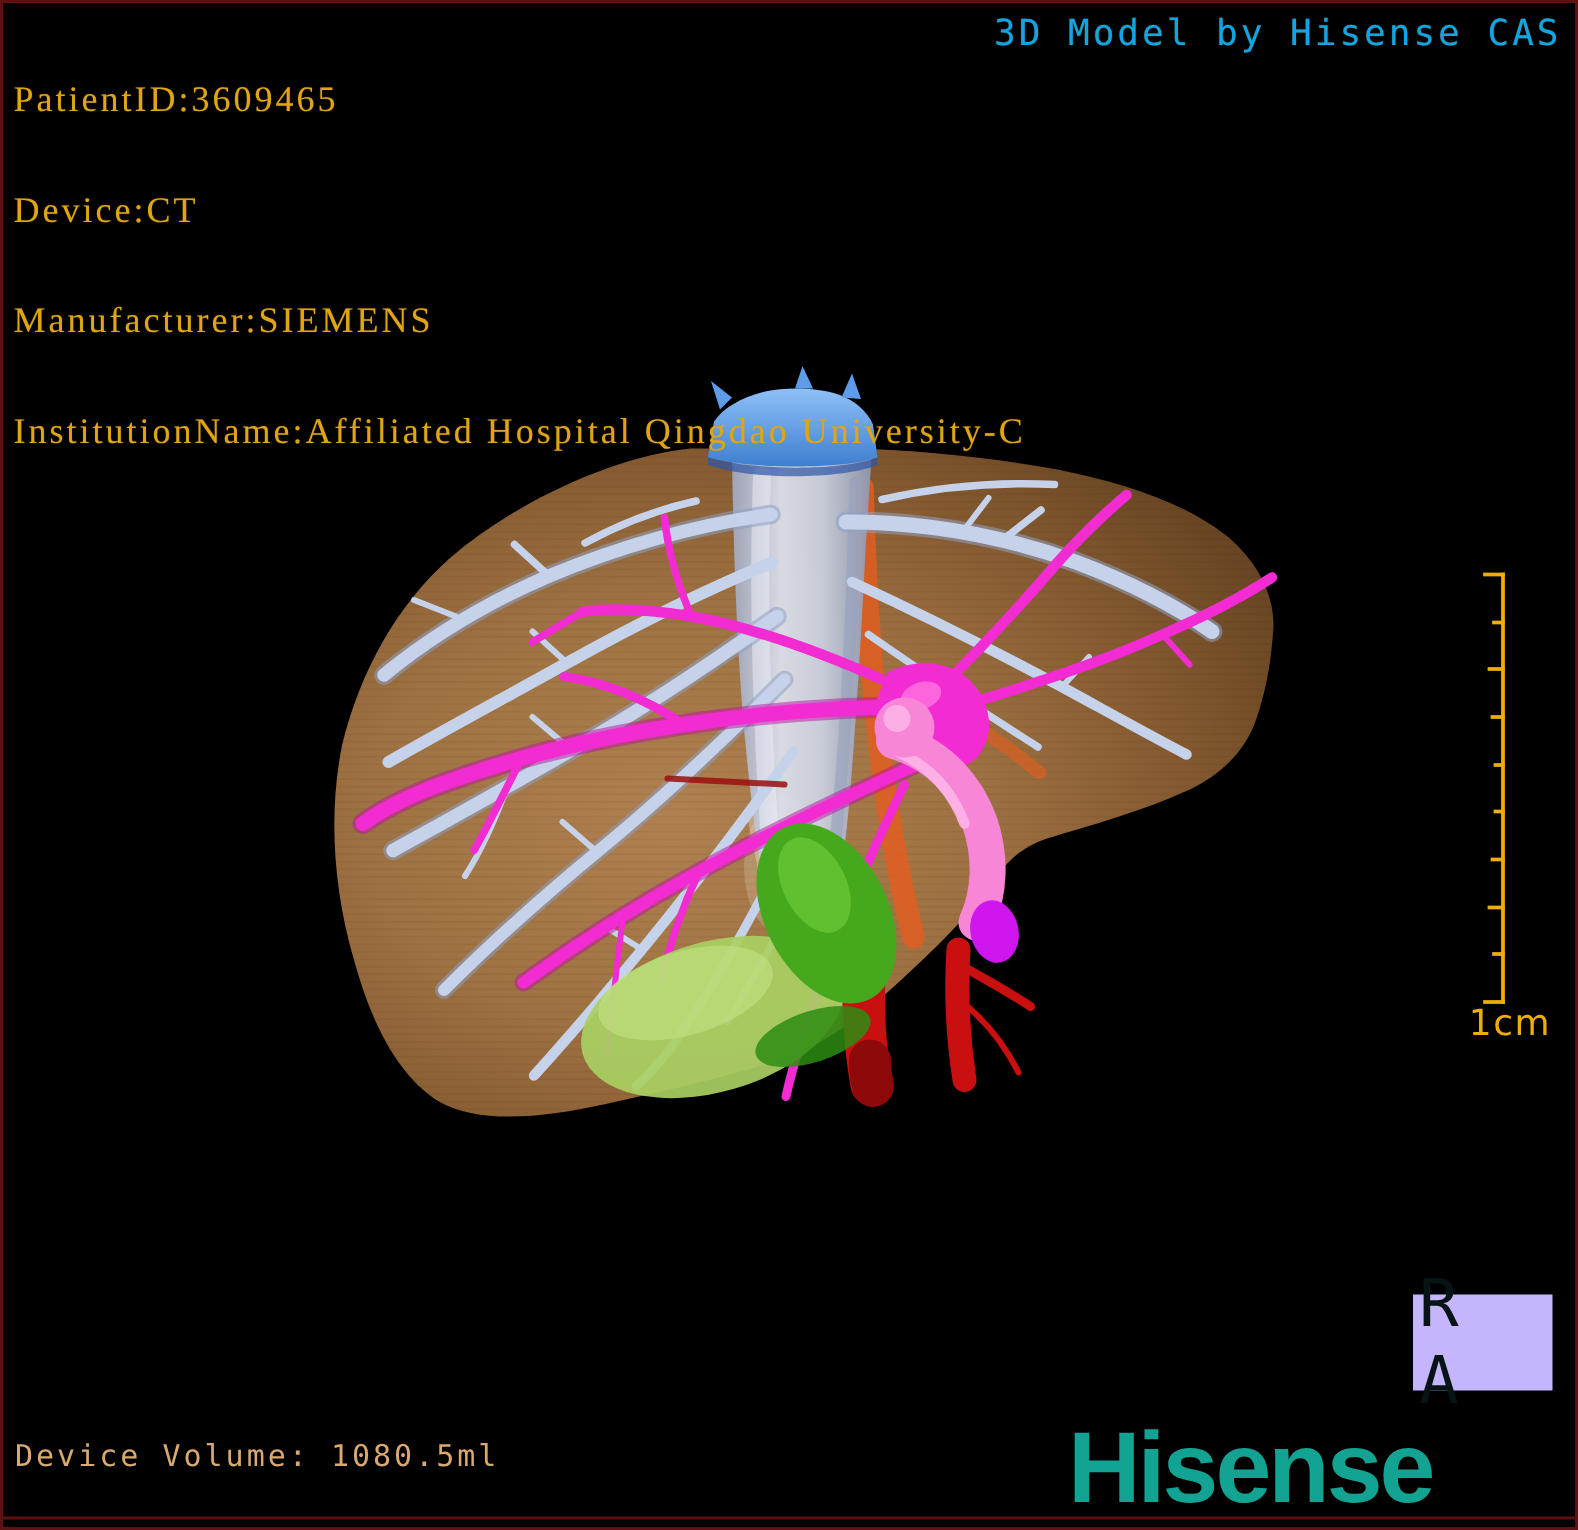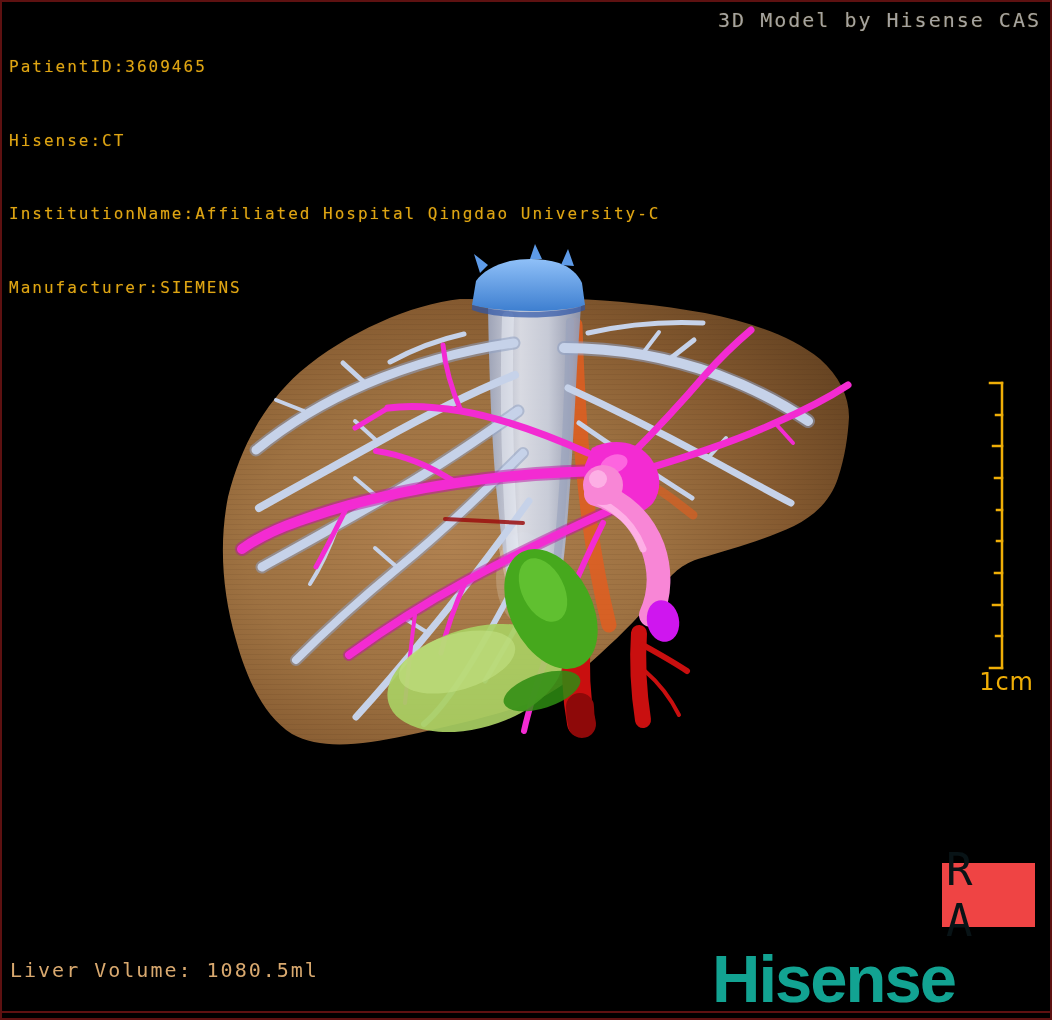--- a/index.html
+++ b/index.html
@@ -8,42 +8,42 @@
     width:1052px;height:1020px;
     background:#000;
     box-sizing:border-box;
     border:2px solid #5E1111;
     overflow:hidden;
     font-family:"DejaVu Sans Mono", monospace;
   }
   .bottom-line{position:absolute;left:0;right:0;bottom:5px;height:2px;background:#5E1111;}
   .overlay-topleft{
     position:absolute;top:4px;left:7px;
-    color:#DFA513;font-size:16px;line-height:24.5px;letter-spacing:2px;
-    white-space:pre;text-shadow:0 0 1px rgba(223,165,19,.4);
+    color:#DFA513;font-size:24px;line-height:24.5px;letter-spacing:2px;
+    white-space:pre;text-shadow:0 0 1px rgba(223,165,19,.4);font-family:Liberation Serif, serif;
   }
   .watermark{
     position:absolute;top:6px;right:9px;
-    color:#a3a3a3;font-size:20px;letter-spacing:2px;
+    color:#0ea5e9;font-size:24px;letter-spacing:2px;
     text-shadow:0 0 1px rgba(223,165,19,.4);
   }
   .liver-volume{
     position:absolute;left:8px;top:956px;
     color:#D9A96F;font-size:20px;letter-spacing:2px;
   }
   .viewport{position:absolute;inset:0;}
   .ruler{position:absolute;top:0;left:0;}
   .ruler-label{
     position:absolute;left:968px;top:666px;width:64px;
     color:#EFAE07;font-size:24px;text-align:right;letter-spacing:1px;
     font-family:"DejaVu Sans", sans-serif;
   }
   .ra-box{
     position:absolute;left:940px;top:861px;width:93px;height:64px;
-    background:#ef4444;color:#081316;
+    background:#c4b5fd;color:#081316;
     display:flex;align-items:center;justify-content:center;
     font-size:44px;letter-spacing:6px;font-family:"DejaVu Sans Mono",monospace;
     padding-left:4px;box-sizing:border-box;
   }
   .brand{
     position:absolute;left:710px;top:938px;width:346px;
     color:#12A392;font-size:67px;font-weight:700;letter-spacing:-2px;
     font-family:"Liberation Sans","DejaVu Sans",sans-serif;
   }
 </style>
@@ -183,23 +183,23 @@
       <g>
         <path fill="url(#capGrad)" d="M 470 303 L 474 279 C 480 270 492 263 508 259 C 522 256 542 256 557 261 C 568 265 576 272 580 281 L 583 303 C 560 311 498 311 470 303 Z"></path>
         <path d="M 478 271 L 472 252 L 486 263 Z M 528 257 L 533 242 L 540 257 Z M 559 263 L 566 247 L 572 264 Z" fill="#5E9BE8"></path>
         <path d="M 470 303 C 500 312 560 312 583 303 L 583 308 C 558 318 497 318 470 308 Z" fill="#2E55A8" opacity="0.7"></path>
       </g>
     </svg>
   </div>
 
   <div class="overlay-topleft">
     <div>PatientID:3609465</div>
-    <div>Hisense:CT</div>
+    <div>Device:CT</div>
+    <div>Manufacturer:SIEMENS</div>
     <div>InstitutionName:Affiliated Hospital Qingdao University-C</div>
-    <div>Manufacturer:SIEMENS</div>
   </div>
 
   <div class="watermark">3D Model by Hisense CAS</div>
 
   <svg class="ruler" width="1052" height="1020">
     <g stroke-width="2.5" stroke-linecap="square" stroke="#EFAE07">
       <line x1="1000" y1="381" x2="1000" y2="666"></line>
       <line x1="988" y1="381" x2="1000" y2="381"></line>
       <line x1="994" y1="413" x2="1000" y2="413"></line>
       <line x1="991" y1="444" x2="1000" y2="444"></line>
@@ -207,20 +207,20 @@
       <line x1="995" y1="508" x2="1000" y2="508"></line>
       <line x1="995" y1="539" x2="1000" y2="539"></line>
       <line x1="993" y1="571" x2="1000" y2="571"></line>
       <line x1="991" y1="603" x2="1000" y2="603"></line>
       <line x1="994" y1="634" x2="1000" y2="634"></line>
       <line x1="988" y1="666" x2="1000" y2="666"></line>
     </g>
   </svg>
   <div class="ruler-label">1cm</div>
 
-  <div class="liver-volume">Liver Volume: 1080.5ml</div>
+  <div class="liver-volume">Device Volume: 1080.5ml</div>
 
   <div class="ra-box">R A</div>
 
   <div class="brand">Hisense</div>
 
   <div class="bottom-line"></div>
 </div>
 
 </body></html>

